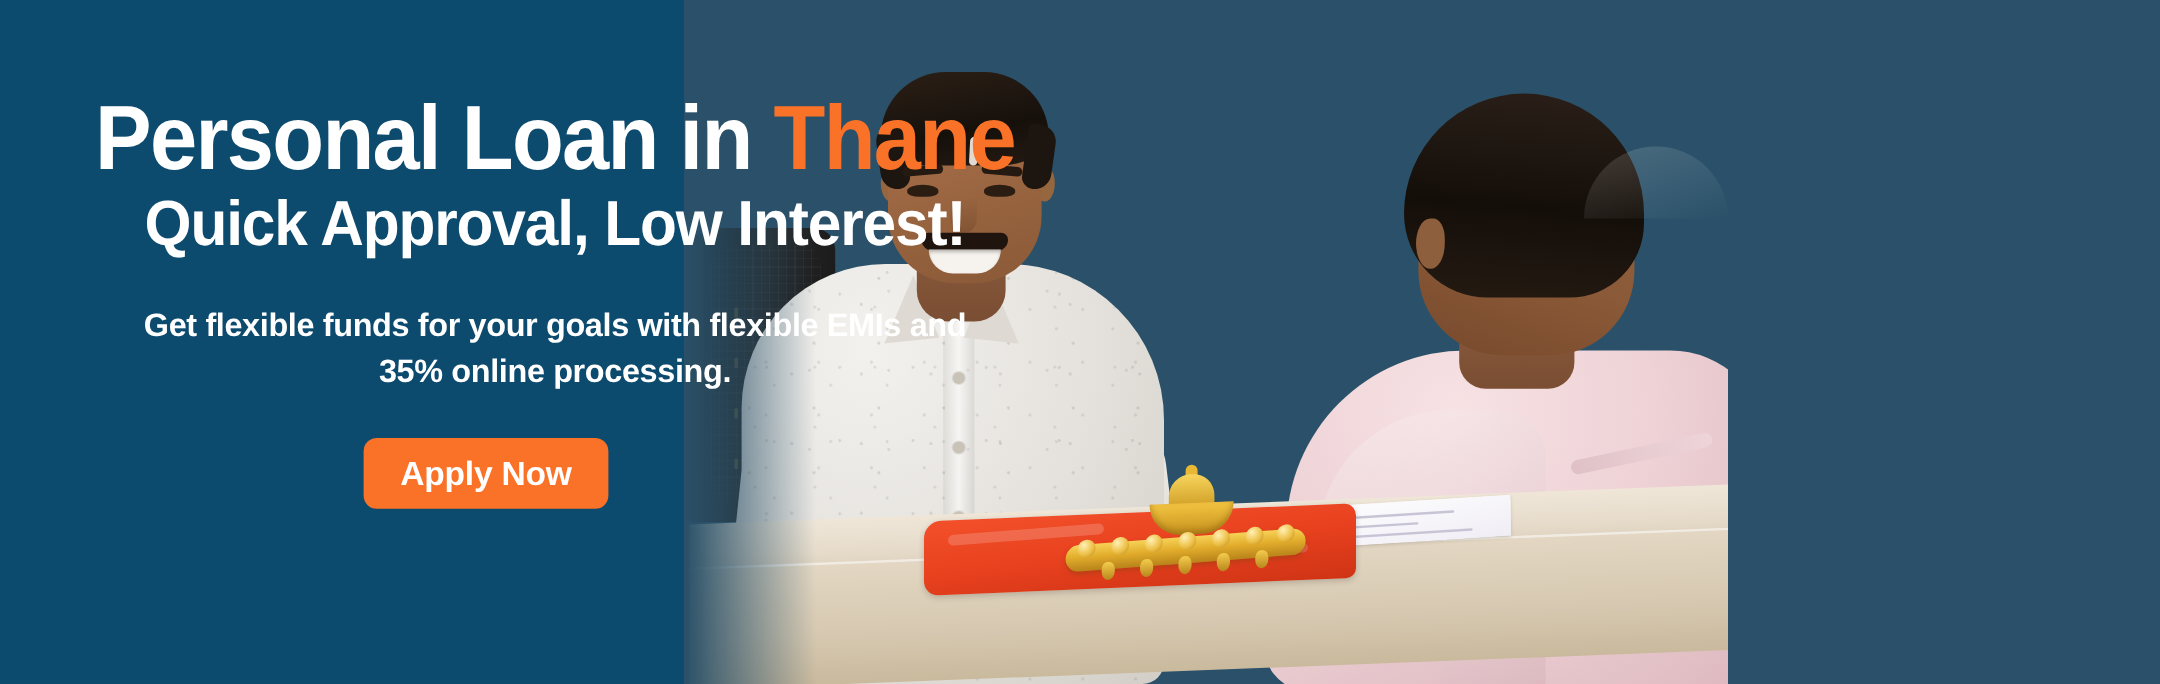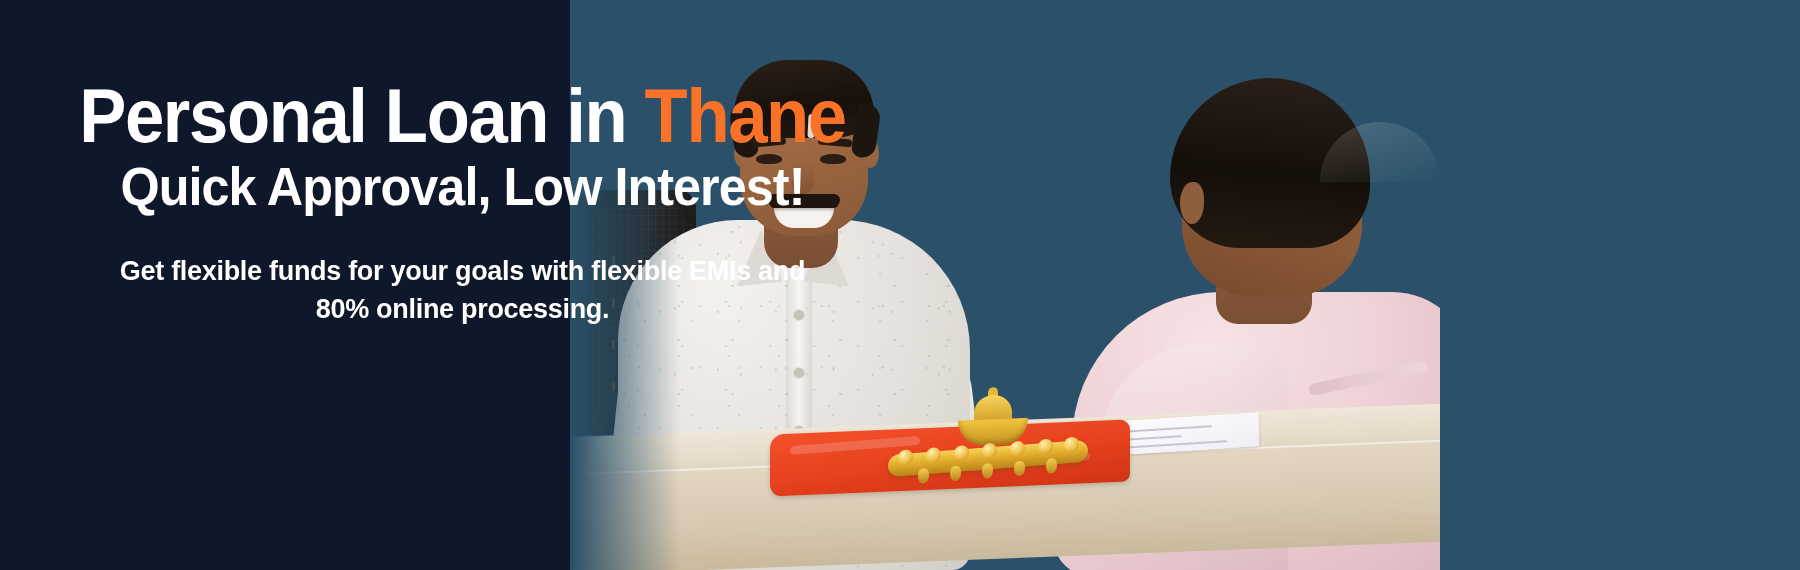--- a/index.html
+++ b/index.html
@@ -4,21 +4,21 @@
 <style>
   * { margin:0; padding:0; box-sizing:border-box; }
   html,body { width:1800px; height:570px; overflow:hidden; }
   body {
     font-family:"Liberation Sans", sans-serif;
     background:#2a5169;
   }
   .banner {
     position:relative;
     width:1440px; height:570px;
-    background:#0f172a;
+    background:#0c4a6e;
     overflow:hidden;
   }
 
   
   .copy {
     position:absolute;
     left:0; top:0;
     width:925px; height:570px;
     z-index:5;
   }
@@ -716,19 +716,22 @@
   <div class="copy">
 
     <div class="headline-1">
       <span class="hl-plain">Personal Loan in </span><span class="hl-accent">Thane</span>
     </div>
 
     <div class="headline-2">Quick Approval, Low Interest!</div>
 
     <div class="subcopy">
       <span>Get flexible funds for your goals with flexible EMIs and</span>
-      <span>80% online processing.</span>
+      <span>35% online processing.</span>
     </div>
 
+    <div class="cta-wrap">
+      <button class="cta-button">Apply Now</button>
+    </div>
 
   </div>
 
 </div>
 
 </body></html>

